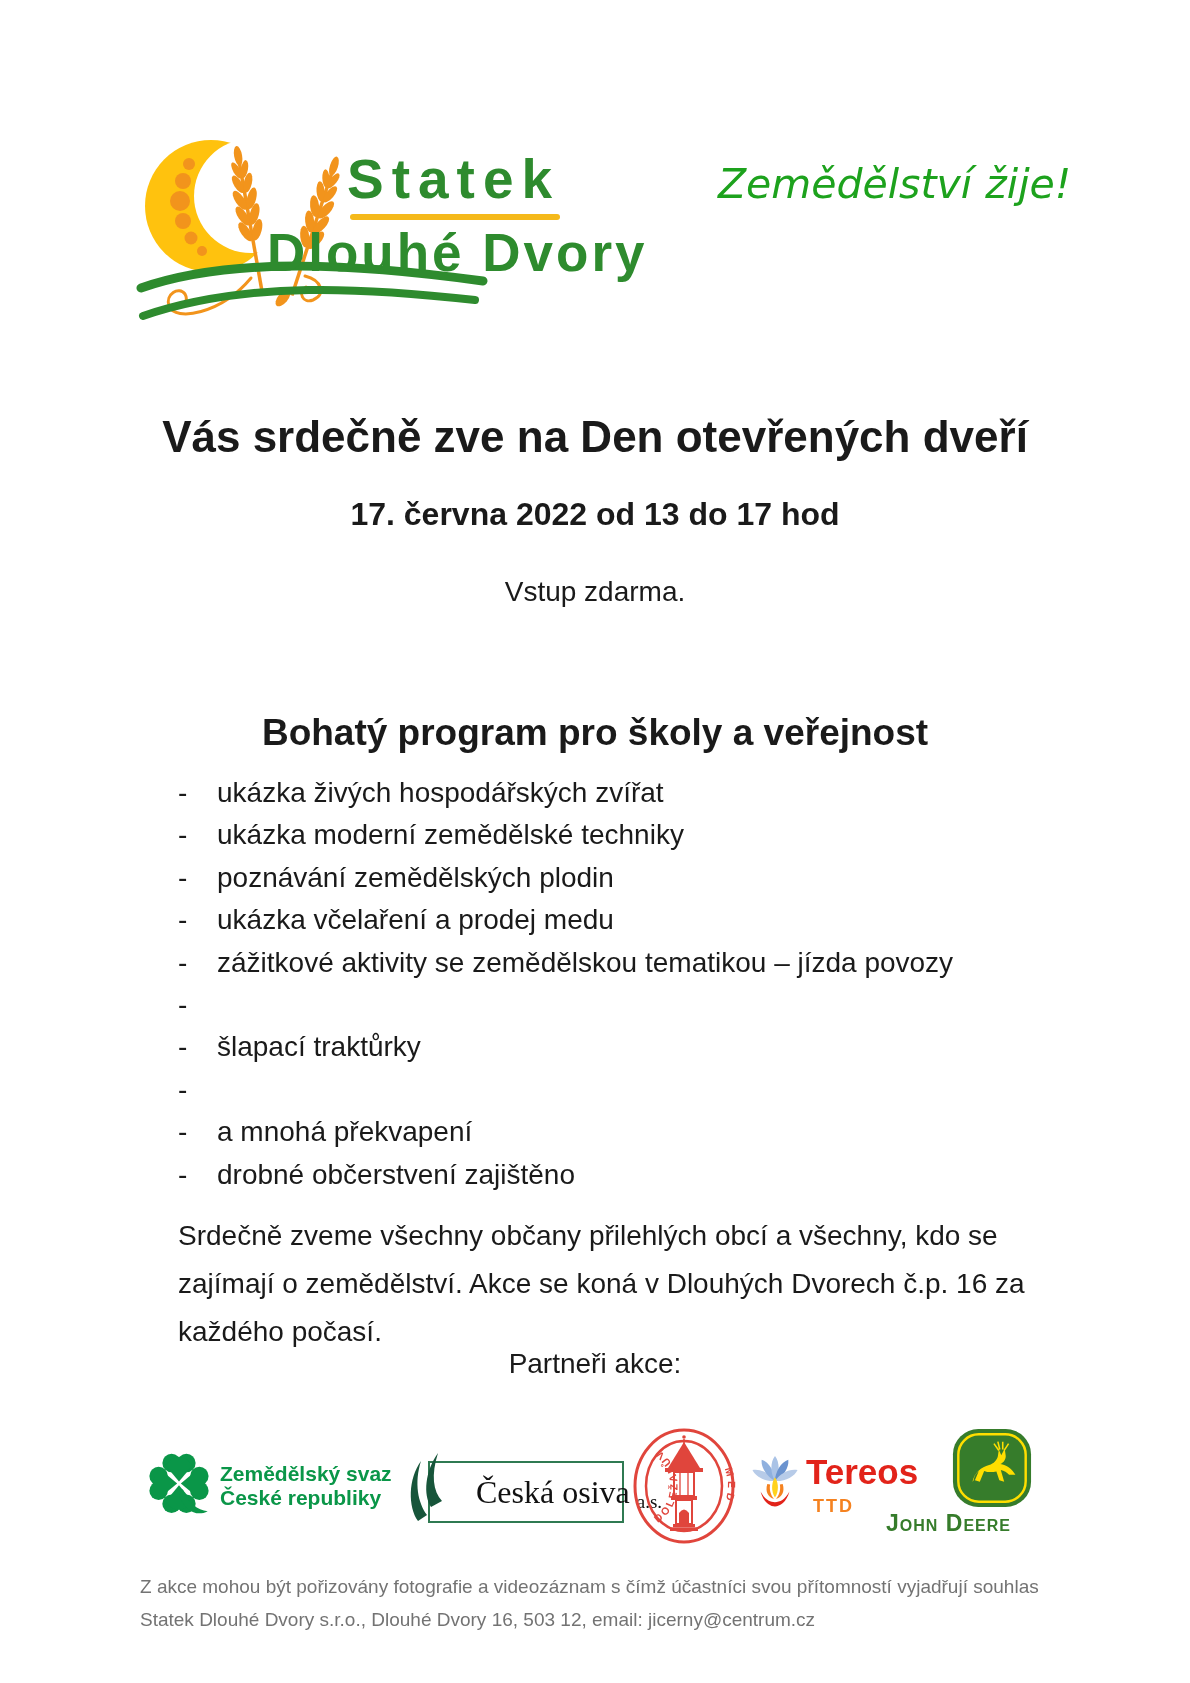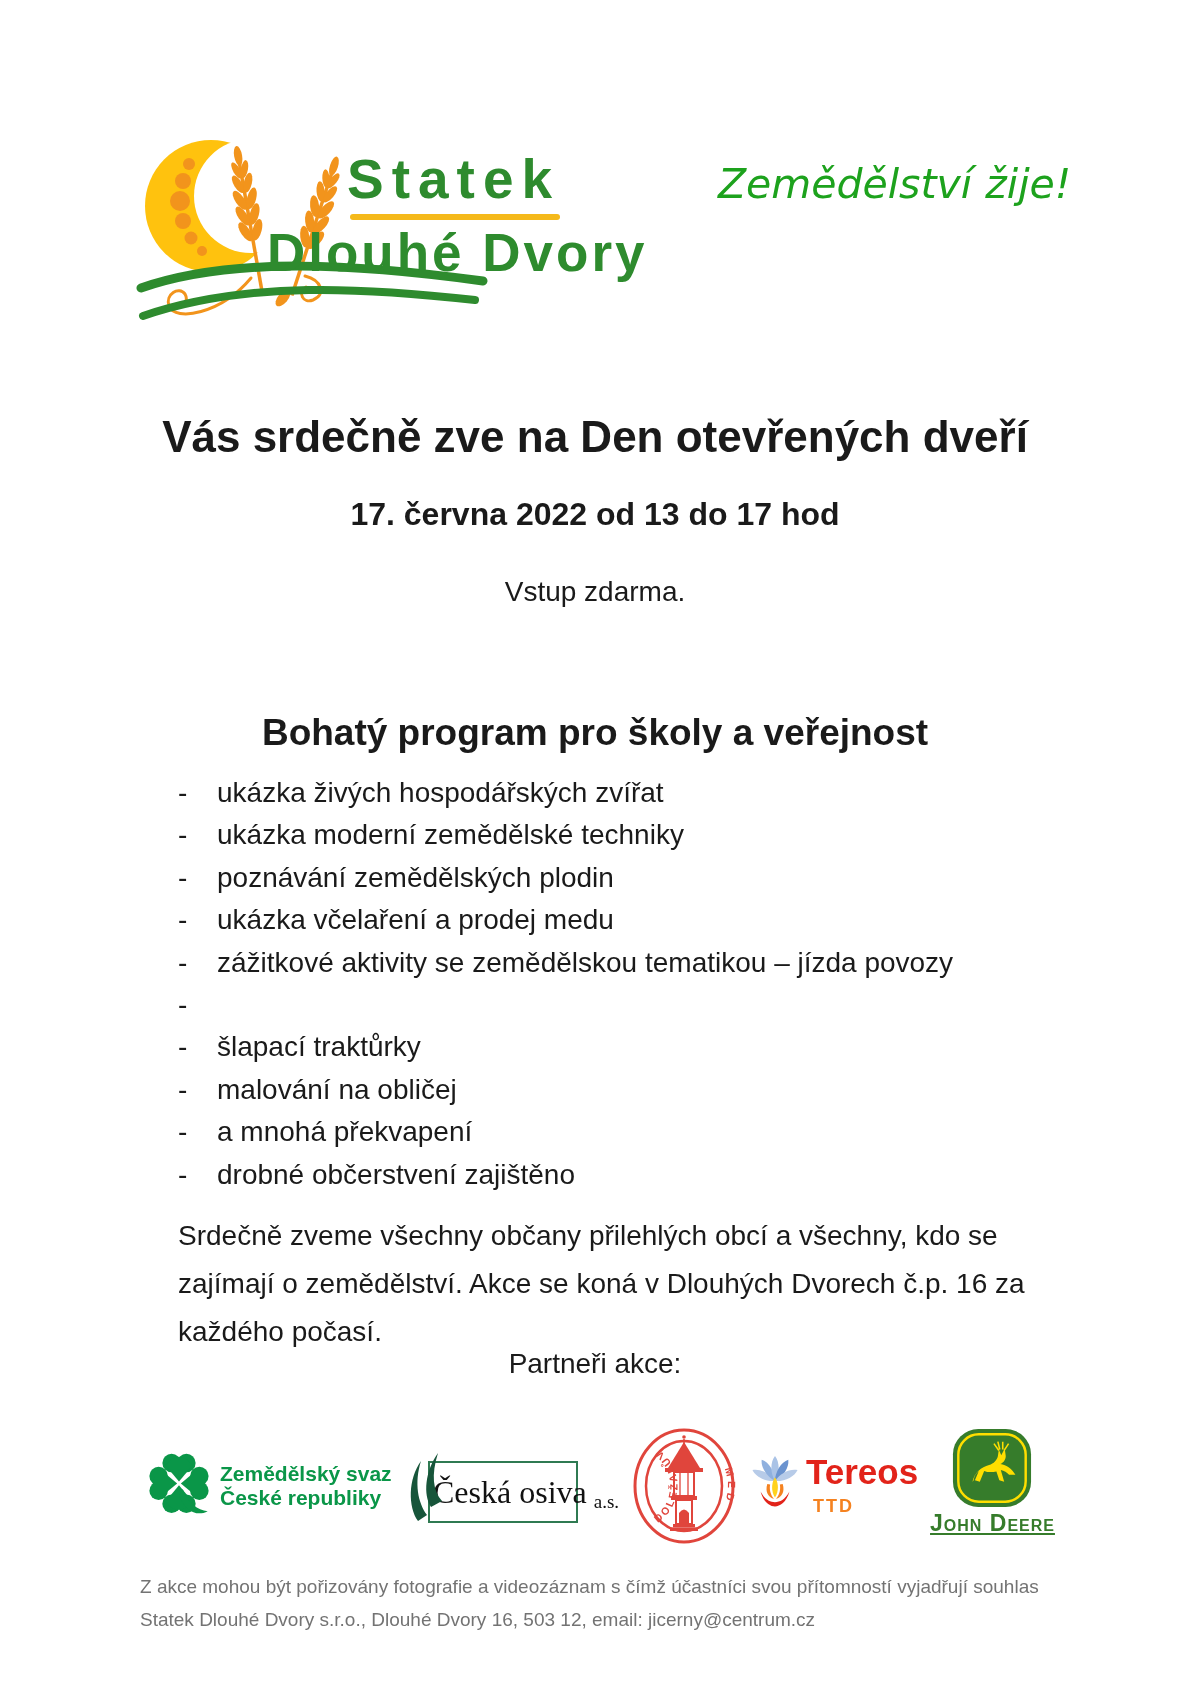--- a/index.html
+++ b/index.html
@@ -46,34 +46,33 @@
   .note{left:178px; top:1212px; font-size:28px; line-height:48px;}
 
   .partners-label{top:1348px; font-size:28px;}
 
   
   .zscr-text{
     left:220px; top:1462px; font-size:21px; font-weight:bold; line-height:24px;
     color:var(--clover_green,#0a9648); white-space:nowrap;
   }
   .osiva-box{
-    left:428px; top:1461px; width:150px; height:62px;
+    left:428px; top:1461px; width:196px; height:62px;
     border:2px solid #2f7a52; box-sizing:border-box;
-    display:flex; align-items:center; padding-left:46px; background:#fff;justify-content:center;
+    display:flex; align-items:center; padding-left:46px; background:#fff;
   }
   .osiva-name{font-family:"Liberation Serif", serif; font-size:32px; color:#111; white-space:nowrap;}
   .osiva-suffix{font-family:"Liberation Serif", serif; font-size:19px; color:#111; margin-left:7px; align-self:flex-end; padding-bottom:8px;}
   .osiva-flame{left:404px; top:1441px;}
   .tereos-name{left:806px; top:1452px; font-size:35px; font-weight:bold; color:var(--tereos_red,#e2231a);}
   .tereos-sub{left:813px; top:1496px; font-size:18px; font-weight:bold; letter-spacing:2px; color:var(--tereos_orange,#f58220);}
   .deere-text{
-    left:920px; top:1510px; width:145px; text-align:center;
+    left:876px; top:1510px; width:145px; text-align:center;
     font-size:23px; font-weight:bold; font-variant:small-caps; letter-spacing:1px;
     color:var(--deere_green,#367c2b);
-    text-decoration:underline;
   }
 
   
   .footer{left:140px; top:1570px; font-size:19px; line-height:33px; color:#737373;}
 </style>
 </head>
 <body>
 
 <div class="page">
 
@@ -158,21 +157,20 @@
         <span class="dash">-</span>
       </li>
 
       <li>
         <span class="dash">-</span>
         <span>šlapací traktůrky</span>
       </li>
 
       <li>
         <span class="dash">-</span>
-        <span>malování na obličej</span>
       </li>
 
       <li>
         <span class="dash">-</span>
         <span>a mnohá překvapení</span>
       </li>
 
       <li>
         <span class="dash">-</span>
         <span>drobné občerstvení zajištěno</span>

